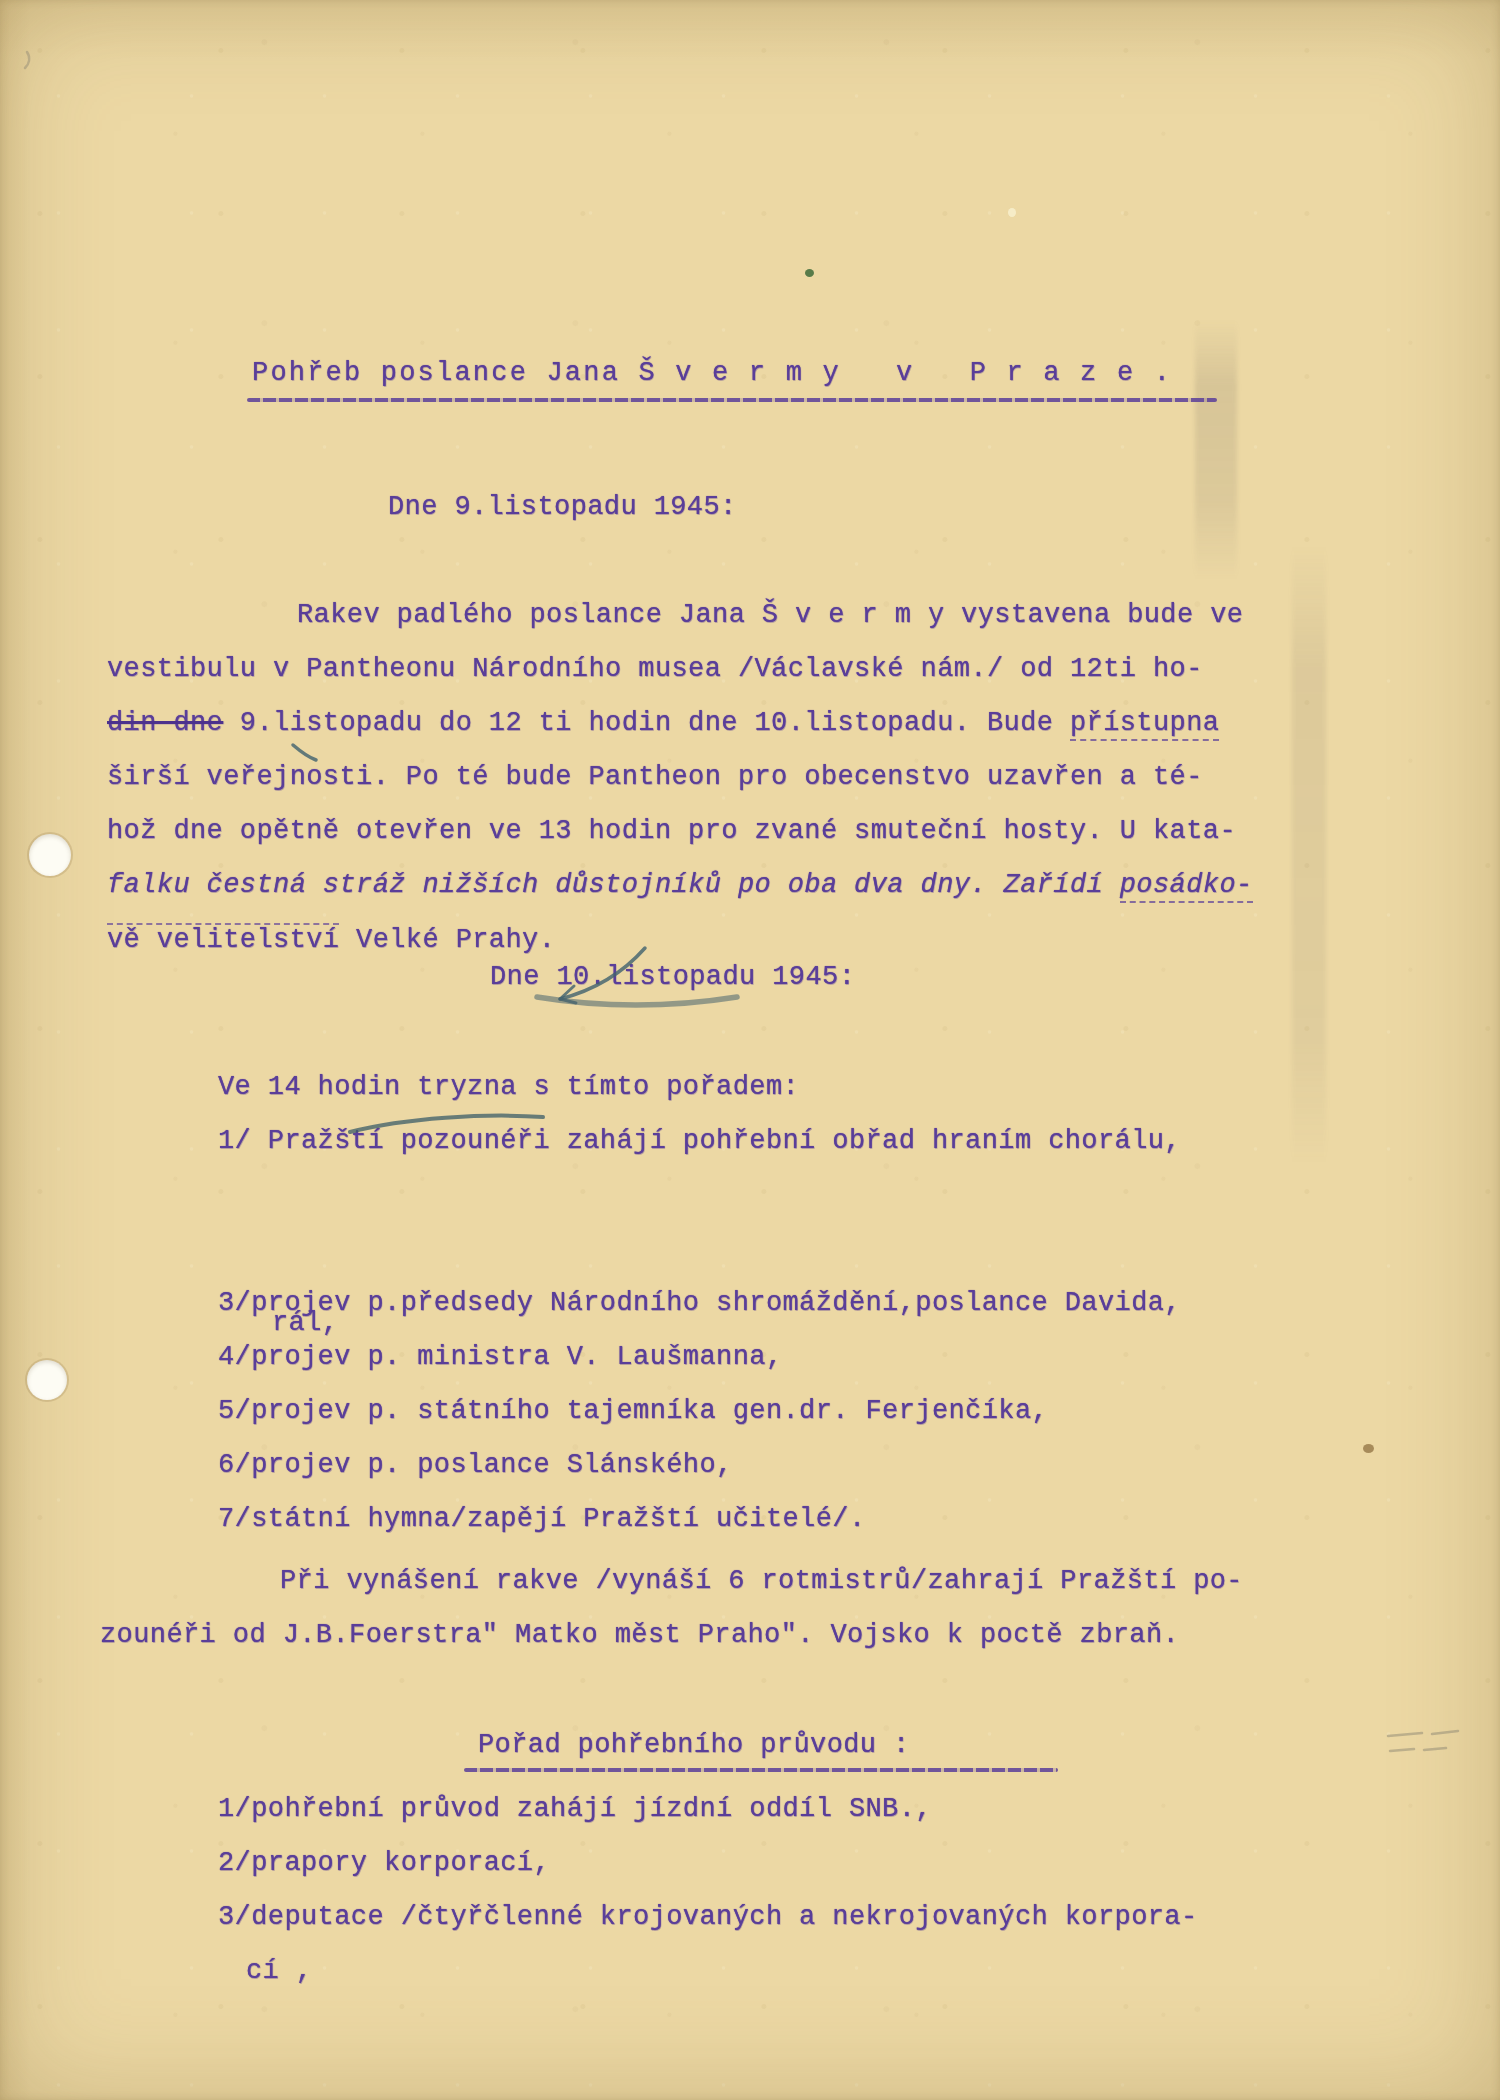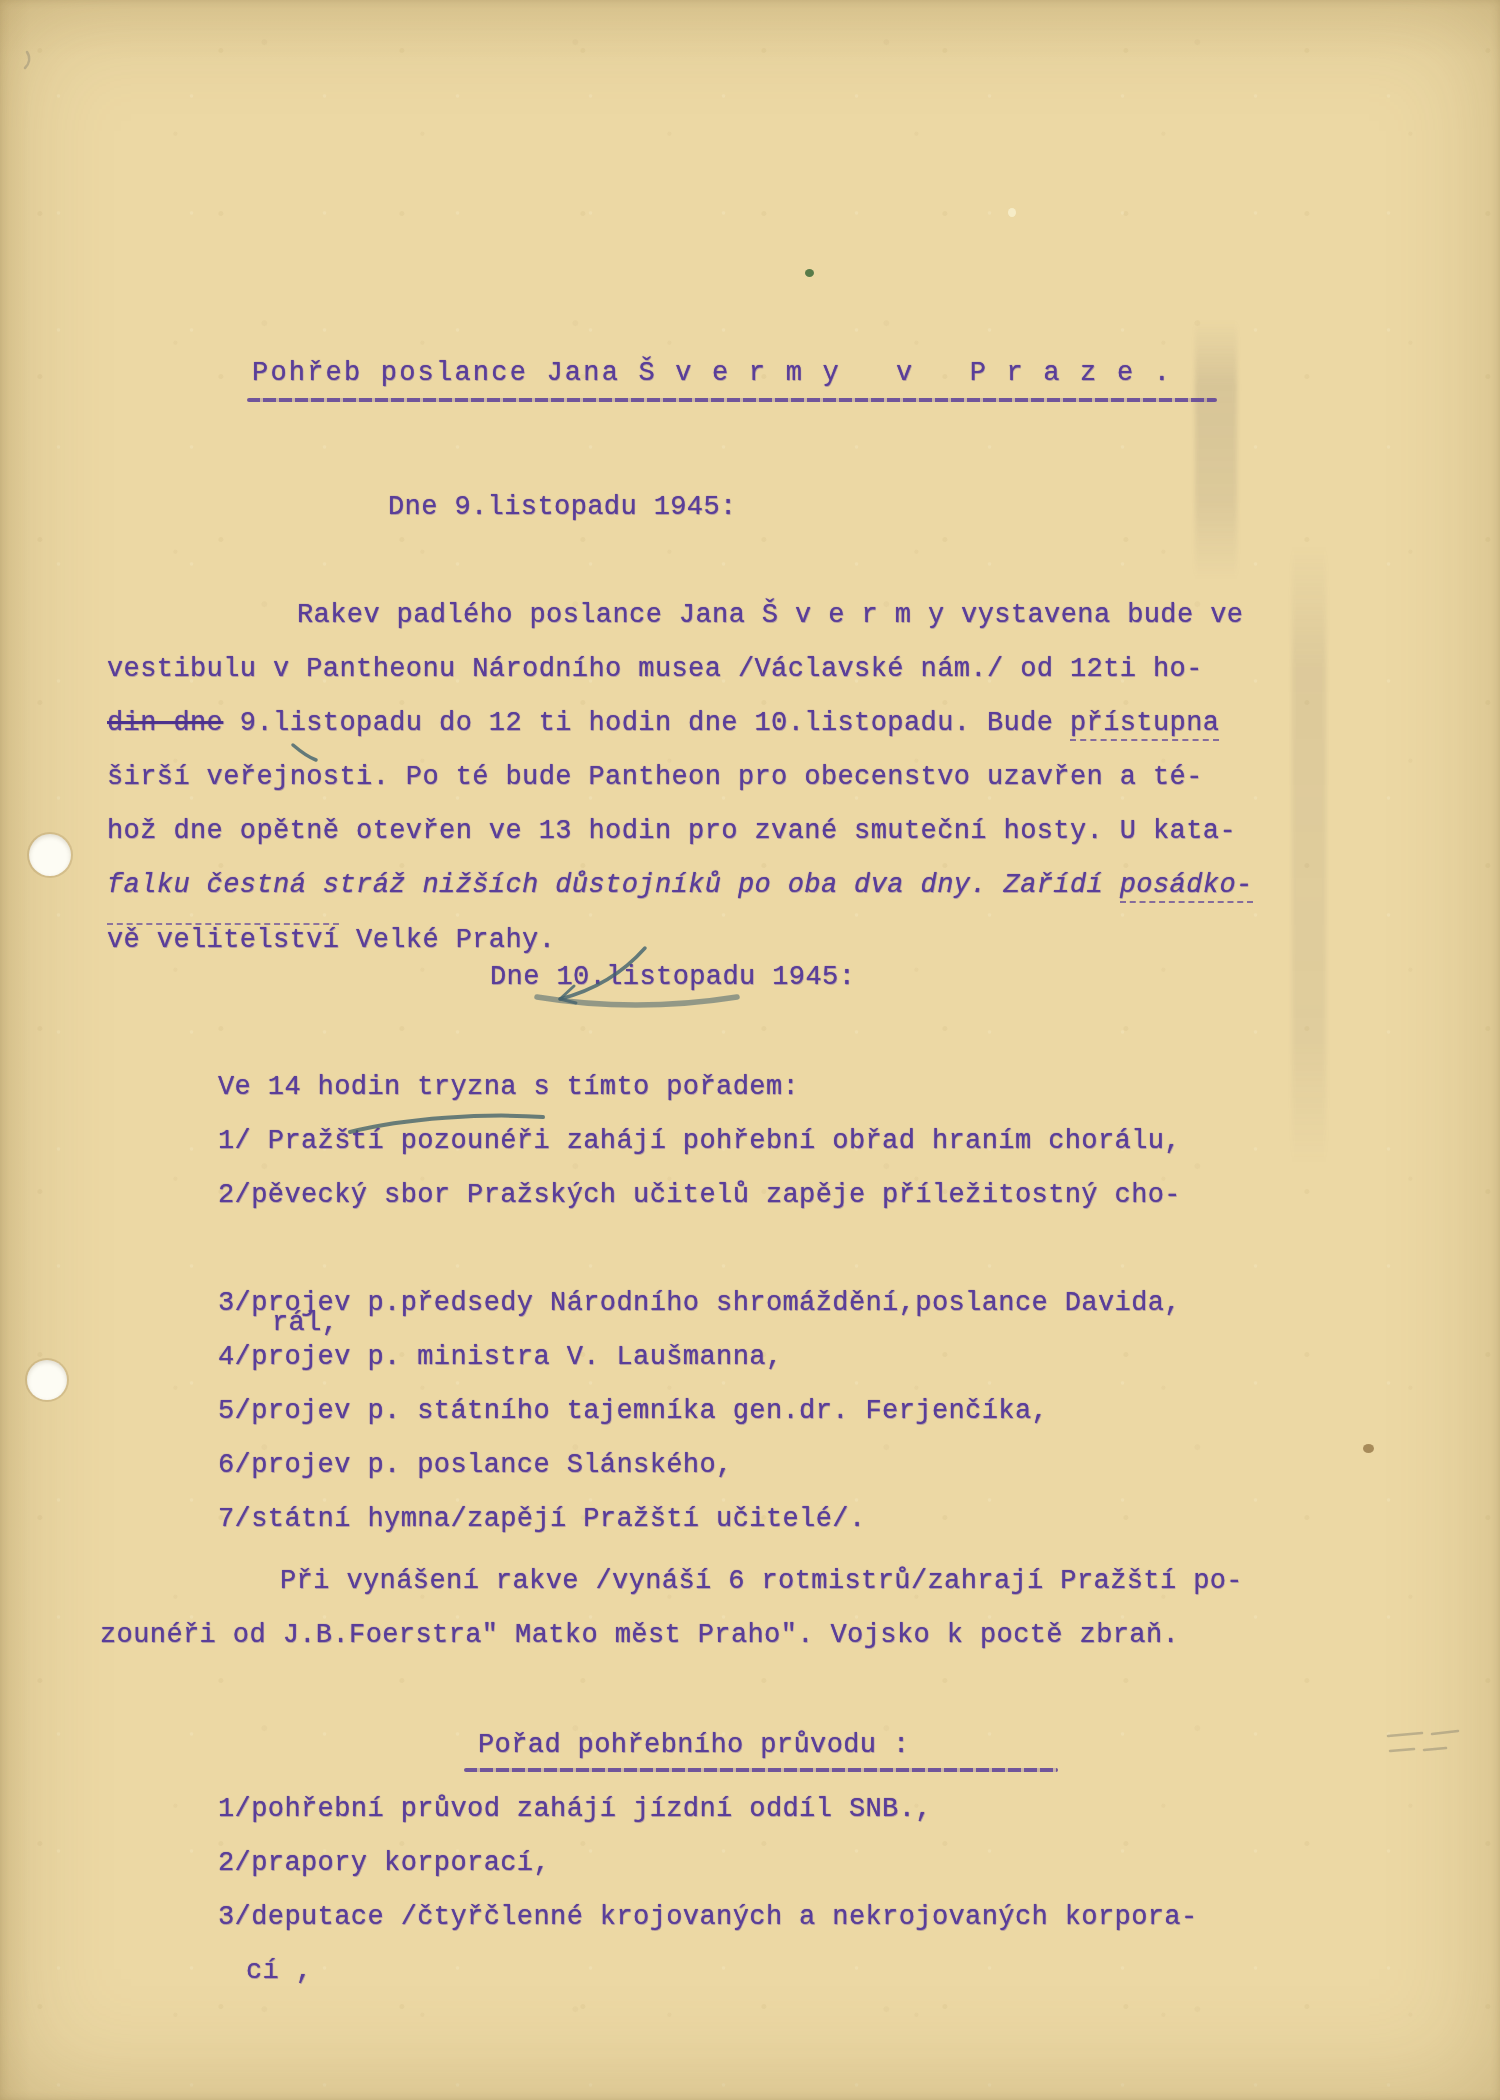--- a/index.html
+++ b/index.html
@@ -67,21 +67,20 @@
   <div class="line" style="left:107px; top:762px;">širší veřejnosti. Po té bude Pantheon pro obecenstvo uzavřen a té-</div>
   <div class="line" style="left:107px; top:816px;">hož dne opětně otevřen ve 13 hodin pro zvané smuteční hosty. U kata-</div>
   <div class="line" style="left:107px; top:870px;font-style:italic;"><span>falku čestná stráž nižších důstojníků po oba dva dny. Zařídí </span><span class="u-dash">posádko-</span></div>
   <div class="line" style="left:107px; top:925px;"><span class="o-dash">vě velitelství</span><span> Velké Prahy.</span></div>
 
   <div class="line" style="left:490px; top:962px;">Dne 10.listopadu 1945:</div>
 
   <div class="line" style="left:218px; top:1072px;">Ve 14 hodin tryzna s tímto pořadem:</div>
 
   <div class="line" style="left:218px; top:1126px;">1/ Pražští pozounéři zahájí pohřební obřad hraním chorálu,</div>
-  <div class="line" style="left:218px; top:1180px;">2/pěvecký sbor Pražských učitelů zapěje příležitostný cho-</div>
   <div class="line" style="left:272px; top:1308px;">rál,</div>
   <div class="line" style="left:218px; top:1288px;">3/projev p.předsedy Národního shromáždění,poslance Davida,</div>
   <div class="line" style="left:218px; top:1342px;">4/projev p. ministra V. Laušmanna,</div>
   <div class="line" style="left:218px; top:1396px;">5/projev p. státního tajemníka gen.dr. Ferjenčíka,</div>
   <div class="line" style="left:218px; top:1450px;">6/projev p. poslance Slánského,</div>
   <div class="line" style="left:218px; top:1504px;">7/státní hymna/zapějí Pražští učitelé/.</div>
 
   <div class="line" style="left:280px; top:1566px;">Při vynášení rakve /vynáší 6 rotmistrů/zahrají Pražští po-</div>
   <div class="line" style="left:100px; top:1620px;">zounéři od J.B.Foerstra" Matko měst Praho". Vojsko k poctě zbraň.</div>
 

